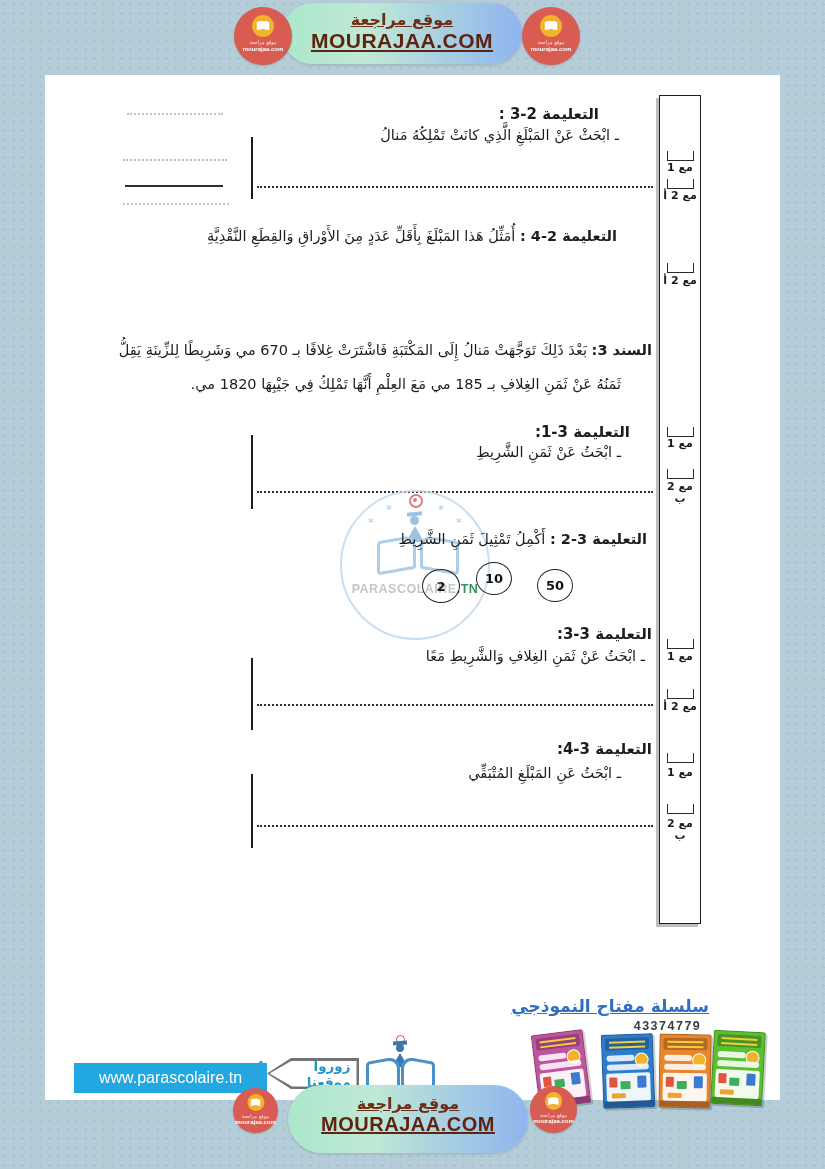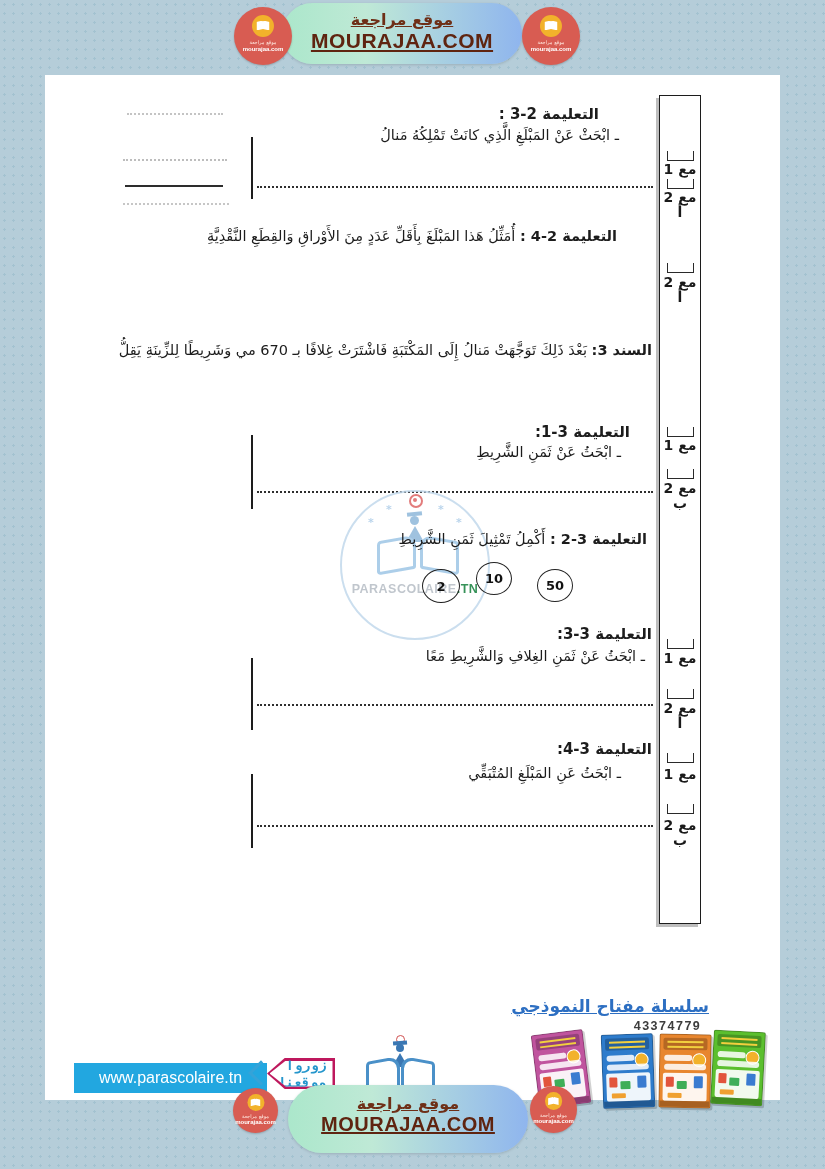--- a/index.html
+++ b/index.html
@@ -24,21 +24,21 @@
   .faint{height:0;}
   
   .num-circle{border:1.6px solid #222;border-radius:50%;display:flex;align-items:center;justify-content:center;
     font-weight:bold;font-size:13px;color:#111;background:transparent;}
   
   .score-col{position:absolute;left:614px;top:20px;width:40px;height:827px;background:#fff;
     border:1.8px solid #1c1c1c;box-shadow:-3px 3px 0 rgba(125,125,125,.5);}
   .sb-bracket{position:absolute;left:7px;width:25px;height:9px;
     border-left:1.6px solid #2a2a2a;border-right:1.6px solid #2a2a2a;border-bottom:1.6px solid #2a2a2a;}
   .sb-label{position:absolute;left:0;width:100%;text-align:center;direction:rtl;
-    font-size:14px;font-weight:bold;color:#1a1a1a;line-height:1.1;}
+    font-size:11px;font-weight:bold;color:#1a1a1a;line-height:1.1;}
   
   .wm{position:absolute;left:295px;top:415px;width:150px;height:150px;opacity:.85;}
   .wm-ring{position:absolute;inset:0;border:2px solid #c2d9ec;border-radius:50%;}
   .wm-star{position:absolute;color:#aecde8;font-size:11px;font-weight:bold;}
   .wm-emblem{position:absolute;left:69px;top:4px;width:10px;height:10px;border:2px solid #d66;border-radius:50%;}
   .wm-emblem::after{content:"";position:absolute;left:2px;top:2px;width:4px;height:4px;background:#d66;border-radius:50%;}
   .wm-head{position:absolute;left:70px;top:26px;width:9px;height:9px;border-radius:50%;background:#8fb8da;}
   .wm-cap{position:absolute;left:67px;top:22px;width:15px;height:4px;background:#8fb8da;transform:rotate(-6deg);}
   .wm-body{position:absolute;left:66px;top:36px;width:0;height:0;
     border-left:9px solid transparent;border-right:9px solid transparent;border-bottom:16px solid #8fb8da;}
@@ -79,22 +79,22 @@
   .bk-art{position:absolute;left:3px;right:3px;top:38px;bottom:6px;background:rgba(255,255,255,.92);border-radius:2px;}
   .bk-art i{position:absolute;display:block;border-radius:1px;}
   .bk-art i.a{left:3px;top:4px;width:8px;height:10px;background:#e2543c;}
   .bk-art i.b{left:14px;top:8px;width:10px;height:8px;background:#3fae58;}
   .bk-art i.c{right:4px;top:3px;width:9px;height:12px;background:#3a7bd0;}
   .bk-art i.d{left:5px;bottom:3px;width:14px;height:5px;background:#f0a030;}
   .bk-foot{position:absolute;left:0;right:0;bottom:0;height:6px;background:rgba(0,0,0,.28);}
   .site-banner{position:absolute;left:29px;top:988px;width:193px;height:30px;background:#22a7e0;
     display:flex;align-items:center;justify-content:center;
     font-family:"Liberation Sans",sans-serif;font-size:16px;color:#fff;}
-  .ribbon{position:absolute;left:222px;top:983px;width:68px;height:31px;background:#be185d;
-    clip-path:polygon(0 50%,26% 0,100% 0,100% 100%,26% 100%);font-family:Liberation Mono, monospace;}
+  .ribbon{position:absolute;left:222px;top:983px;width:92px;height:31px;background:#737373;
+    clip-path:polygon(0 50%,26% 0,100% 0,100% 100%,26% 100%);}
   .ribbon .inner{position:absolute;inset:2.5px;background:#fff;
     clip-path:polygon(0 50%,26% 0,100% 0,100% 100%,26% 100%);
     display:flex;align-items:center;justify-content:flex-end;padding-right:6px;box-sizing:border-box;
     font-size:13.5px;font-weight:bold;color:#2596cc;direction:rtl;}
   .chev{position:absolute;left:207px;top:989px;width:15px;height:15px;
     border-left:3px solid #35a3d8;border-bottom:3px solid #35a3d8;transform:rotate(45deg);}
   .logo{position:absolute;left:320px;top:960px;width:70px;height:62px;}
   .logo .emb{position:absolute;left:31px;top:0;width:7px;height:7px;border:1.6px solid #d05050;border-radius:50%;}
   .logo .head{position:absolute;left:31px;top:9px;width:8px;height:8px;border-radius:50%;background:#3a77b3;}
   .logo .cap{position:absolute;left:28px;top:6px;width:14px;height:3.5px;background:#3a77b3;transform:rotate(-5deg);}
@@ -123,20 +123,21 @@
 
     <div class="abs rtl h-line" style="top:150px;right:163px;">
       <span class="inline-bold">التعليمة 2‏-‏4 :</span>
       <span>أُمَثِّلُ هَذا المَبْلَغَ بِأَقَلِّ عَدَدٍ مِنَ الأَوْراقِ وَالقِطَعِ النَّقْدِيَّةِ</span>
     </div>
 
     <div class="abs rtl h-line" style="top:264px;right:128px;">
       <span class="inline-bold">السند 3:</span>
       <span>بَعْدَ ذَلِكَ تَوَجَّهَتْ مَنالُ إِلَى المَكْتَبَةِ فَاشْتَرَتْ غِلافًا بـ 670 مي وَشَرِيطًا لِلزِّينَةِ يَقِلُّ</span>
     </div>
+    <div class="abs rtl h-line" style="top:298px;right:159px;">ثَمَنُهُ عَنْ ثَمَنِ الغِلافِ بـ 185 مي مَعَ العِلْمِ أَنَّهَا تَمْلِكُ فِي جَيْبِهَا 1820 مي.</div>
 
     <div class="abs rtl h-title" style="top:346px;right:150px;">التعليمة 3‏-‏1:</div>
     <div class="abs rtl h-line" style="top:366px;right:159px;">ـ ابْحَثُ عَنْ ثَمَنِ الشَّرِيطِ</div>
     <div class="abs vbar" style="left:206px;top:360px;height:74px;"></div>
     <div class="abs dotline" style="left:212px;top:416px;width:396px;"></div>
 
     <div class="wm">
       <div class="wm-ring"></div>
       <span class="wm-star" style="left:28px;top:26px;">*</span>
       <span class="wm-star" style="left:46px;top:13px;">*</span>

